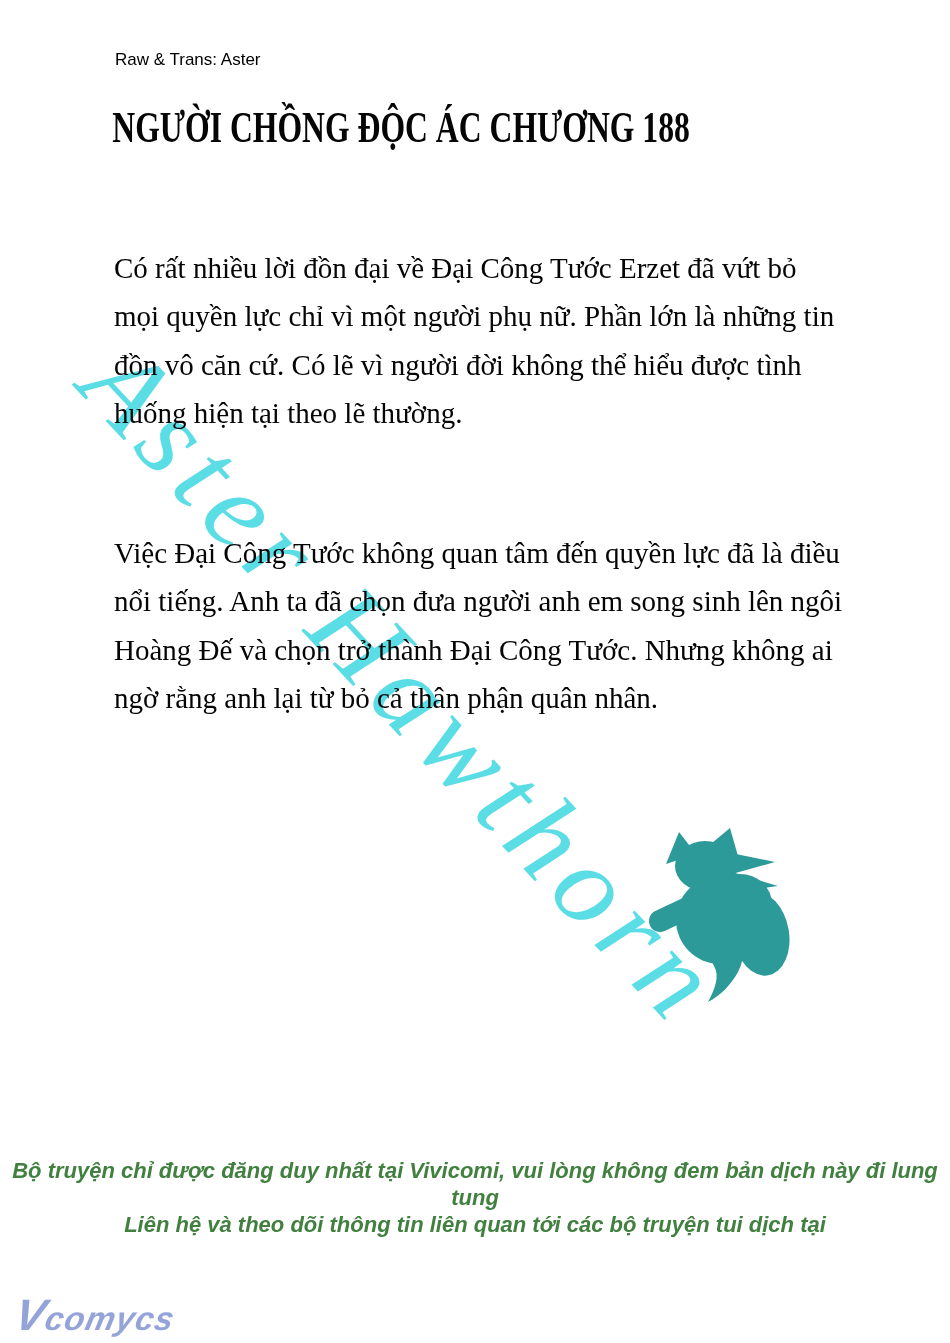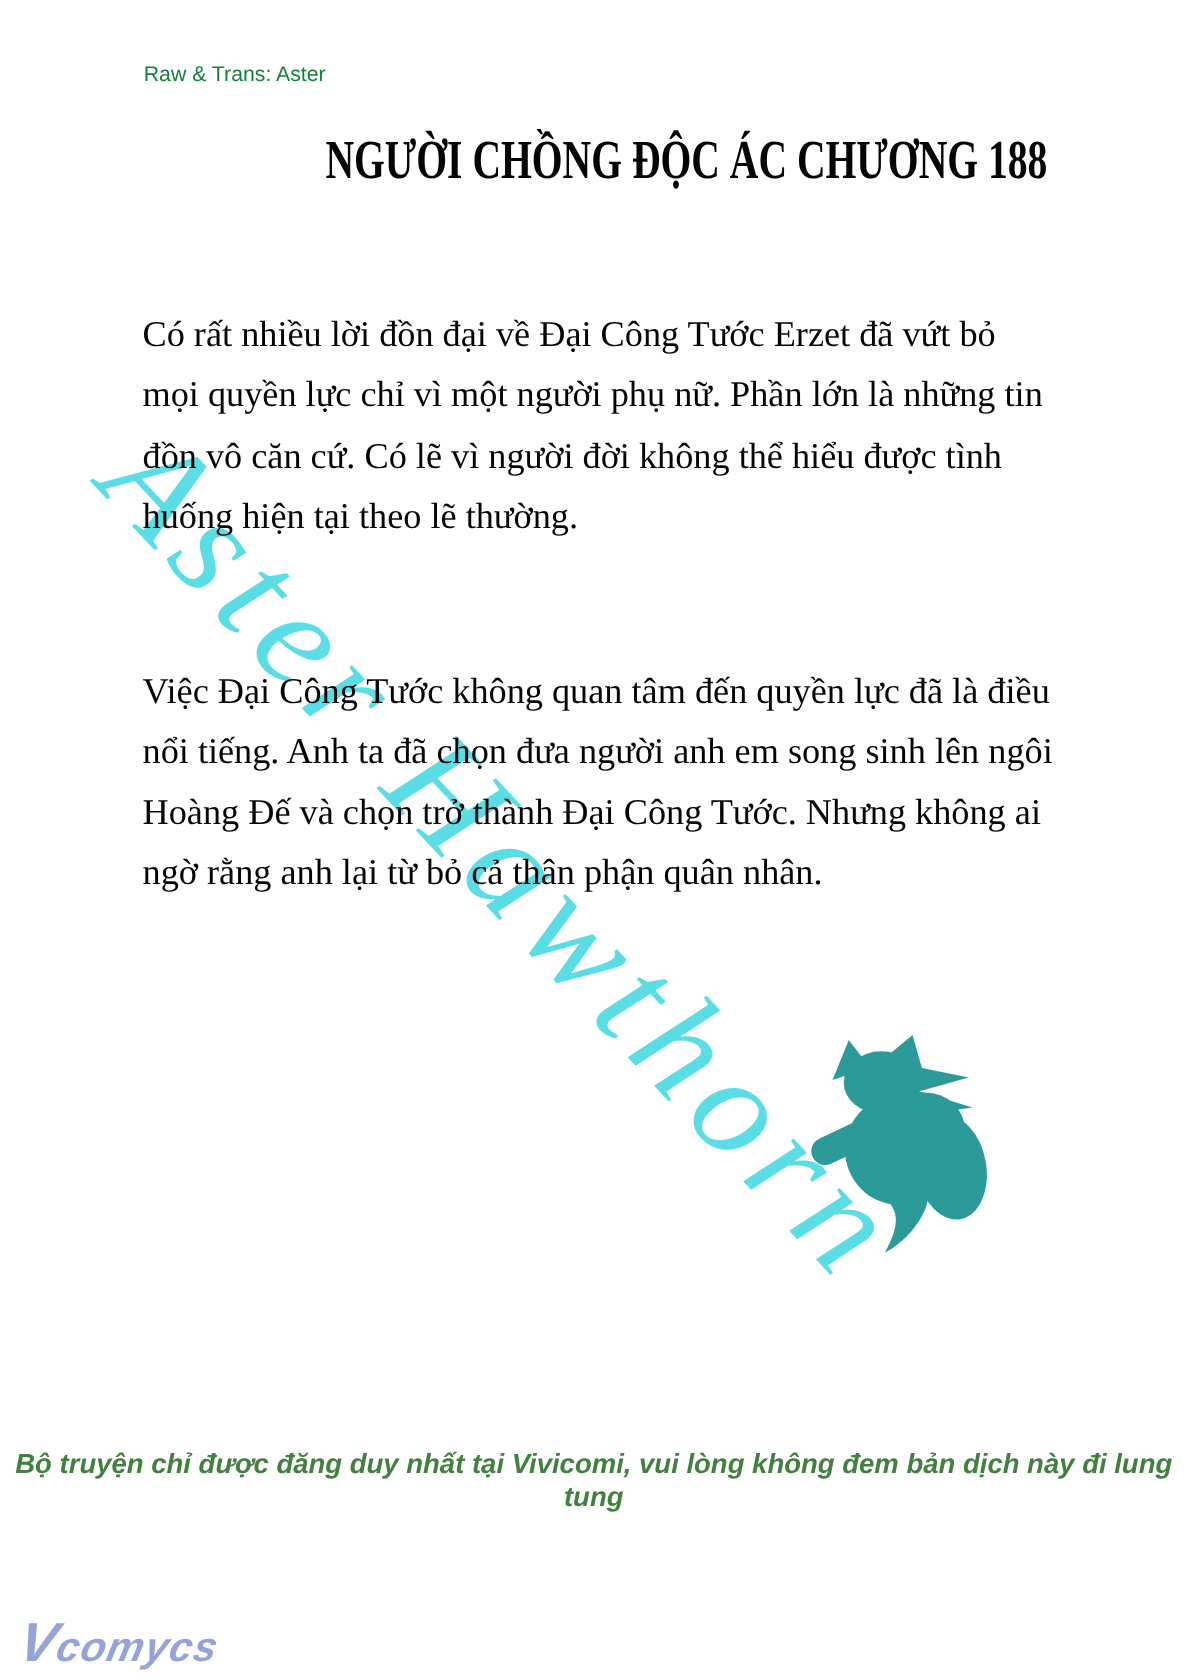--- a/index.html
+++ b/index.html
@@ -35,28 +35,28 @@
     z-index: 2;
   }
 
   
   .credit {
     position: absolute;
     left: 115px;
     top: 50px;
     font-family: "Liberation Sans", sans-serif;
     font-size: 17px;
-    color: #15803d;
+    color: #000000;
     z-index: 3;
   }
   .title-row {
     position: absolute;
     left: 0; right: 0;
     top: 102px;
-    text-align: right;
+    text-align: left;
     z-index: 3;
     text-decoration: underline;
   }
   .title {
     display: inline-block;
     font-weight: bold;
     font-size: 44px;
     letter-spacing: 0px;
     color: #050505;
     transform: scaleX(0.72);
@@ -143,17 +143,18 @@
     <span class="title">NGƯỜI CHỒNG ĐỘC ÁC CHƯƠNG 188</span>
   </div>
 
   <div class="bodytext">
     <p>Có rất nhiều lời đồn đại về Đại Công Tước Erzet đã vứt bỏ mọi quyền lực chỉ vì một người phụ nữ. Phần lớn là những tin đồn vô căn cứ. Có lẽ vì người đời không thể hiểu được tình huống hiện tại theo lẽ thường.</p>
     <p>Việc Đại Công Tước không quan tâm đến quyền lực đã là điều nổi tiếng. Anh ta đã chọn đưa người anh em song sinh lên ngôi Hoàng Đế và chọn trở thành Đại Công Tước. Nhưng không ai ngờ rằng anh lại từ bỏ cả thân phận quân nhân.</p>
   </div>
 
   <div class="footer">
     <div>Bộ truyện chỉ được đăng duy nhất tại Vivicomi, vui lòng không đem bản dịch này đi lung tung</div>
+    <div>Liên hệ và theo dõi thông tin liên quan tới các bộ truyện tui dịch tại</div>
   </div>
 
   <div class="logo">Vcomycs</div>
 
 </div>
 
 </body></html>

